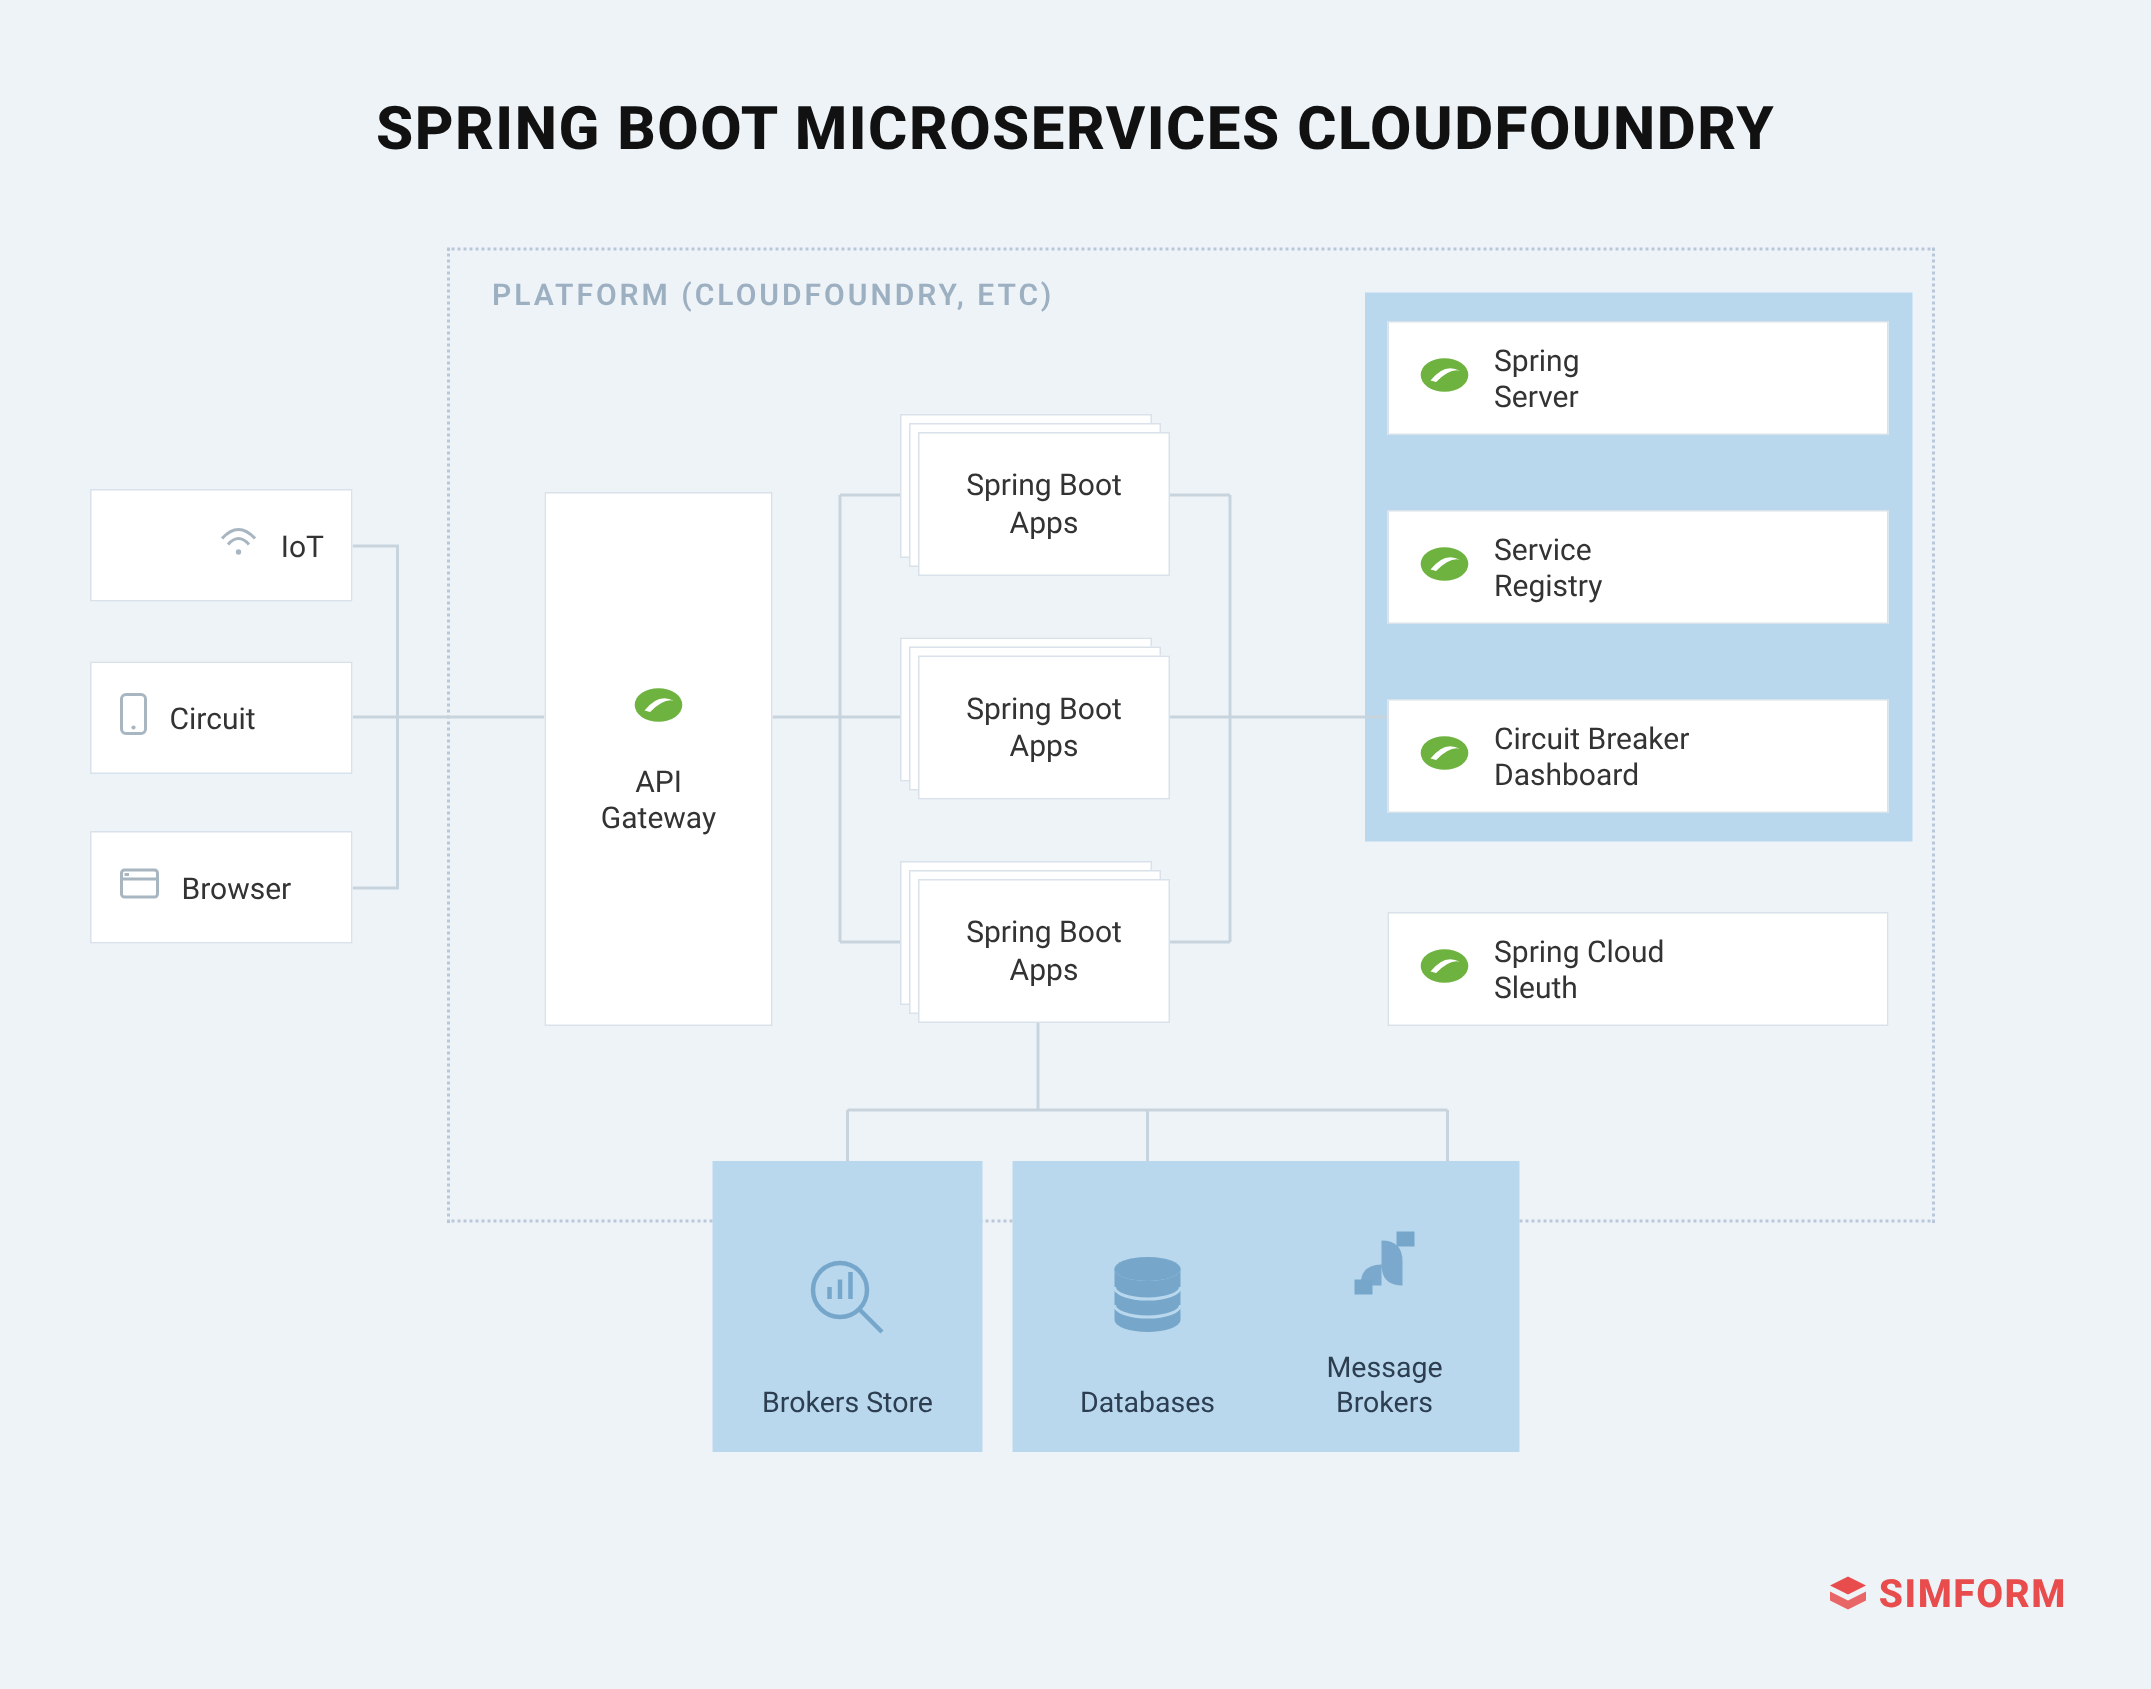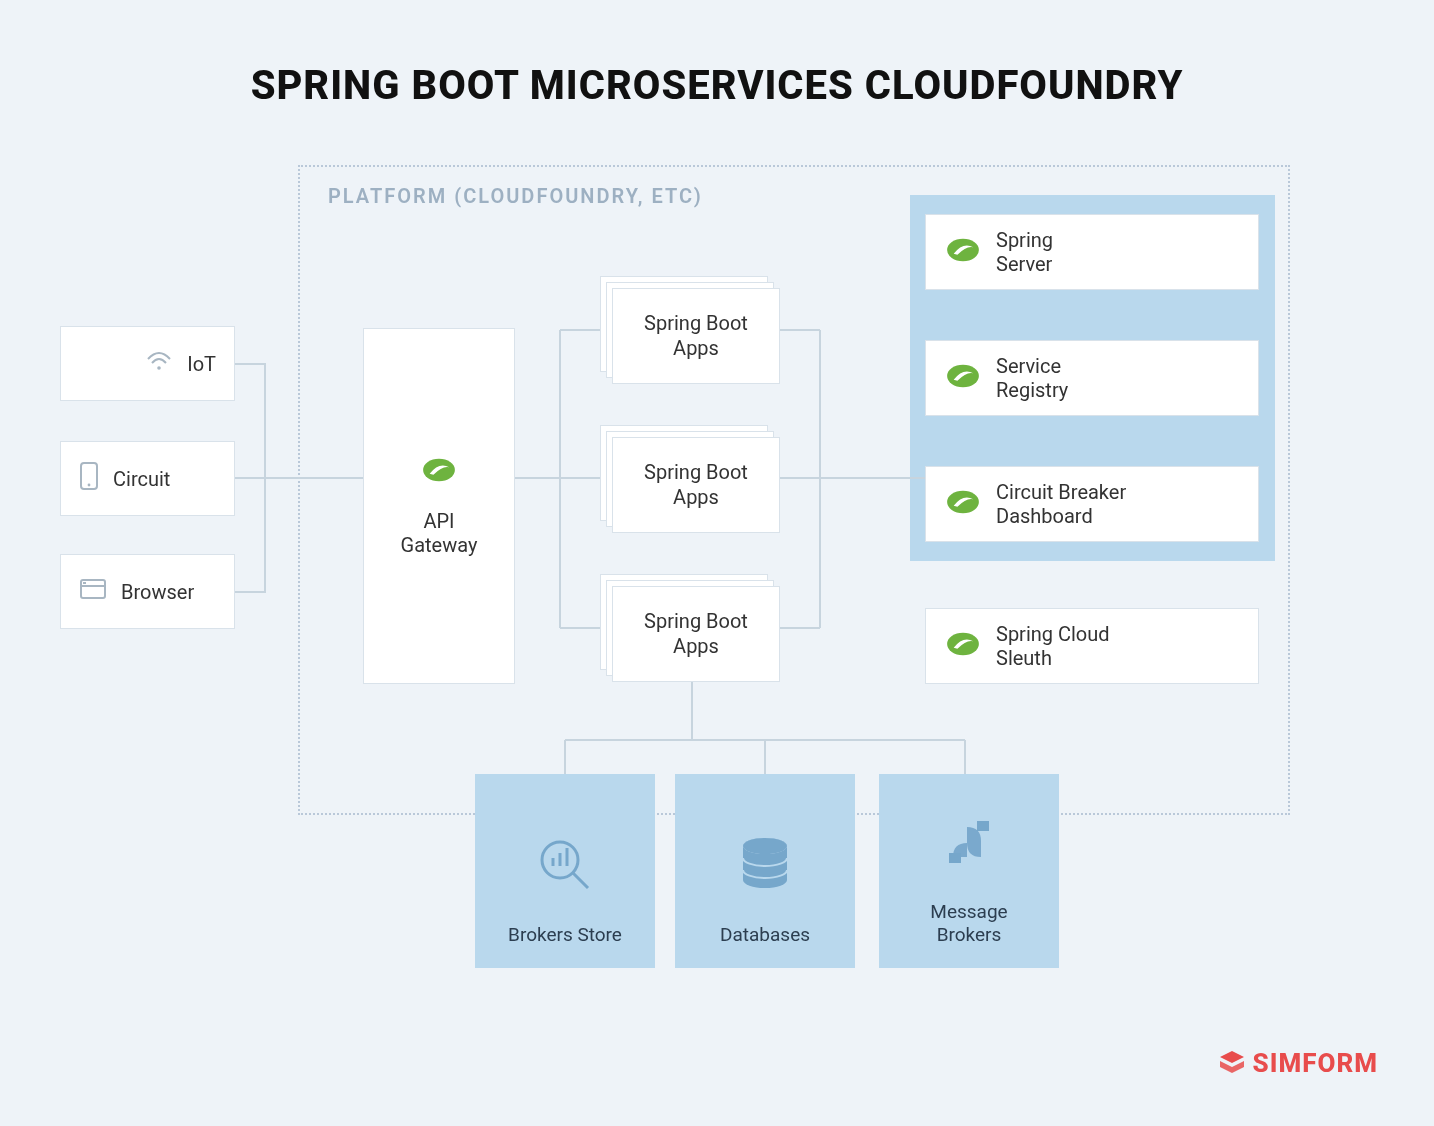--- a/index.html
+++ b/index.html
@@ -97,21 +97,21 @@
     align-items: center;
     justify-content: flex-end;
     padding-bottom: 22px;
     gap: 24px;
     color: #2c3e50;
     font-size: 19px;
     text-align:center;
   }
   #tile-metrics { left: 475px; }
   #tile-db      { left: 675px; }
-  #tile-mq      { left: 879px; }
+  #tile-mq      { left: 833px; }
   .tile-icon { color:#76a7cb; }
   
   svg.wires { position:absolute; left:0; top:0; width:1434px; height:1126px; pointer-events:none; }
   svg.wires line, svg.wires polyline { stroke:#c7d4de; stroke-width:2; fill:none; }
   
   .leaf-icon svg { width: 38px; height: 28px; }
   .client-icon { color:#a8b6c2; }
   
   .brand {
     position:absolute;

